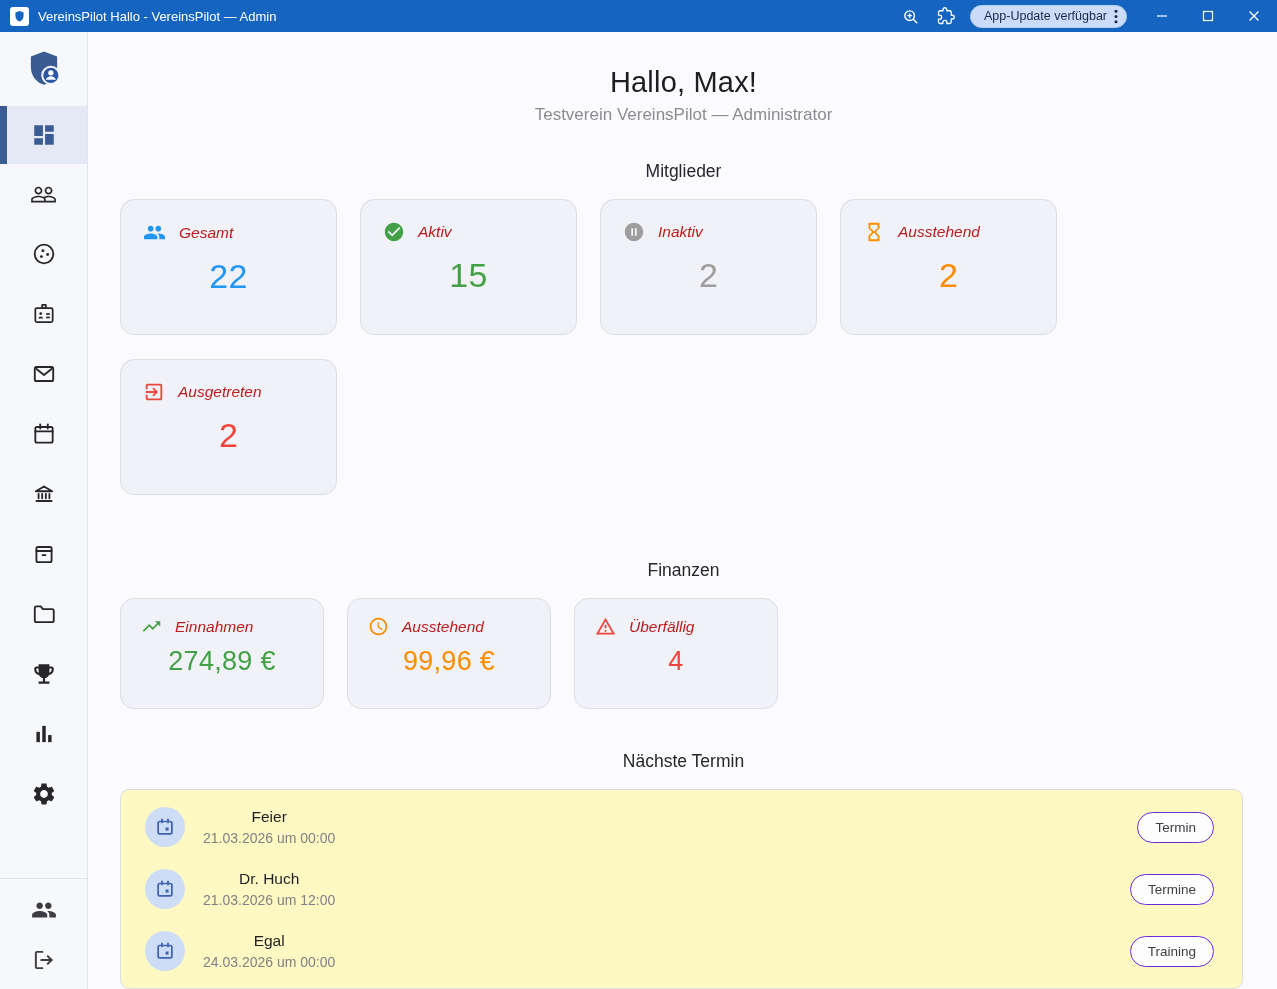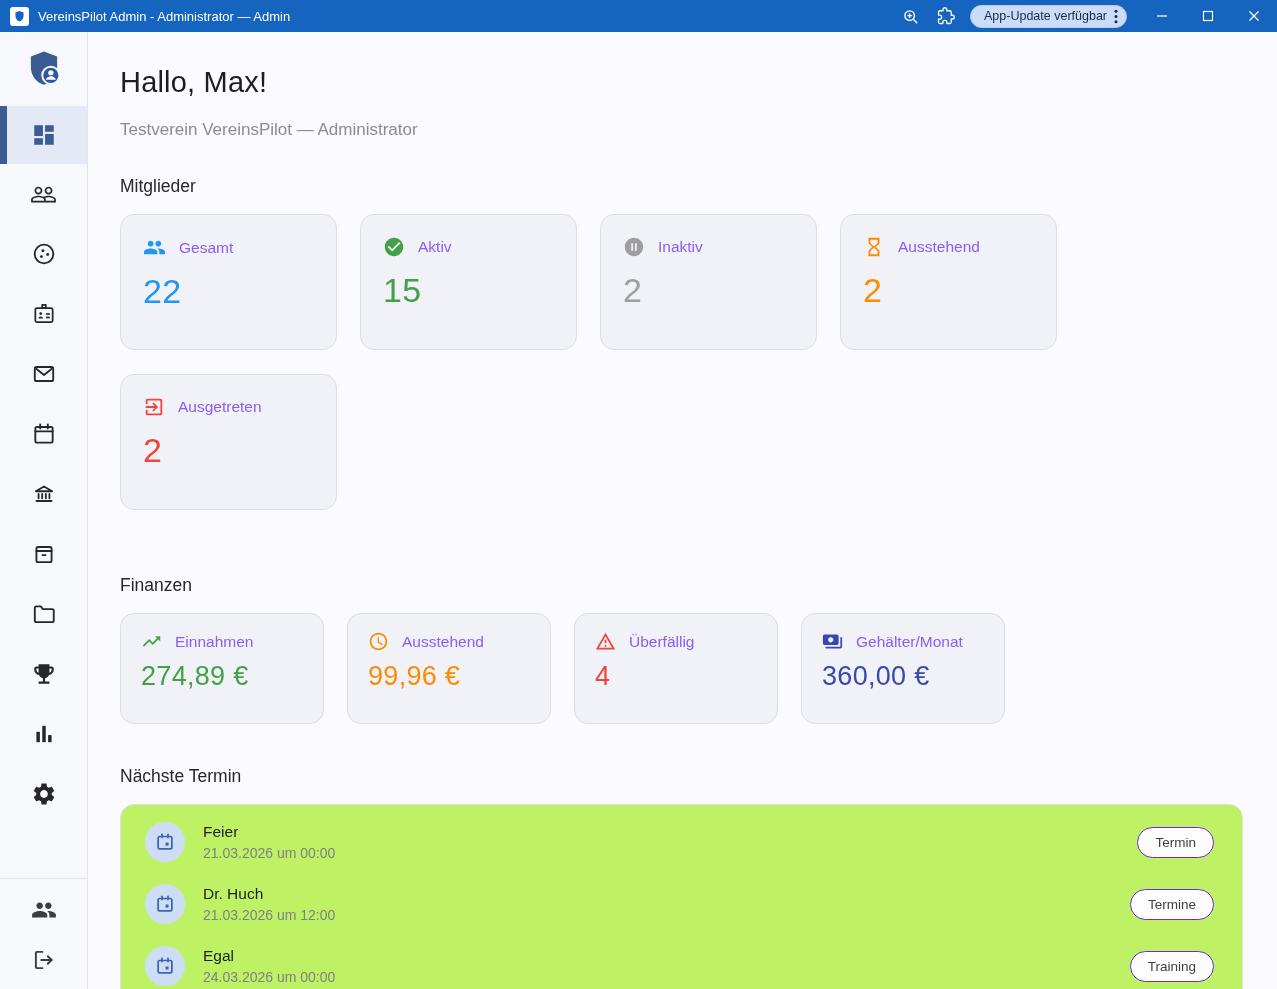--- a/index.html
+++ b/index.html
@@ -24,61 +24,61 @@
   
   .sidebar { width:88px; background:#f7f8fc; border-right:1px solid #e4e5ec; display:flex; flex-direction:column; flex:0 0 auto; }
   .logo-wrap { height:74px; display:flex; align-items:center; justify-content:center; }
   .nav-item { height:60px; display:flex; align-items:center; justify-content:center; color:#26262b; position:relative; cursor:pointer; }
   .nav-item.active { height:58px; background:#e4e9f5; color:#3b5c92; }
   .nav-item.active::before { content:""; position:absolute; left:0; top:0; width:7px; height:100%; background:#3b5c92; }
   .sidebar-bottom { margin-top:auto; border-top:1px solid #e2e3ea; padding:6px 0 4px 0; }
   .sidebar-bottom .nav-item { height:50px; color:#3c3c42; }
 
   
-  .content { flex:1; padding:34px 30px 0 32px; overflow:hidden; }
+  .content { flex:1; padding:34px 30px 0 32px; overflow:hidden;text-align:center; }
   .greeting { font-size:29px; font-weight:400; color:#1e1e22; letter-spacing:.2px; }
-  .subtitle { margin-top:21px; font-size:17px; color:#8b8b91; }
+  .subtitle { margin-top:6px; font-size:17px; color:#8b8b91; }
   .section-title { font-size:17.5px; font-weight:400; color:#27272b; }
   .mt-members { margin-top:36px; }
   .mt-fin { margin-top:65px; }
   .mt-appt { margin-top:42px; }
 
   .cards { display:flex; flex-wrap:wrap; gap:24px 23px; margin-top:17px; max-width:961px; }
   .card { width:217px; height:136px; background:#f1f2f7; border:1px solid #dcdee5; border-radius:14px; padding:21px 22px; }
-  .card-head { display:flex; align-items:center; gap:13px; font-size:15.5px; color:#8b5cf6; }
+  .card-head { display:flex; align-items:center; gap:13px; font-size:15.5px; color:#b91c1c;font-style:italic; }
   .card-head svg { flex:0 0 auto; }
   .card-value { margin-top:13px; font-size:34px; font-weight:400; letter-spacing:.3px; }
   .fin-cards { max-width:920px; }
   .fin-cards .card { width:204px; height:111px; padding:17px 20px; }
   .fin-cards .card-value { margin-top:9px; font-size:27px; }
 
   .v-blue{color:#2196f3} .v-green{color:#43a047} .v-gray{color:#9e9e9e}
   .v-orange{color:#fb8c00} .v-red{color:#ef453c} .v-indigo{color:#3949ab}
   .i-blue{color:#2196f3} .i-green{color:#43a047} .i-gray{color:#9e9e9e}
   .i-orange{color:#fb8c00} .i-red{color:#ef453c} .i-indigo{color:#3949ab}
 
-  .panel { margin-top:17px; width:1123px; background:#bef264; border:1px solid #dcdee5; border-radius:14px; padding:6px 0; }
+  .panel { margin-top:17px; width:1123px; background:#fef9c3; border:1px solid #dcdee5; border-radius:9px; padding:6px 0; }
   .appt-row { height:62px; display:flex; align-items:center; padding:0 28px 0 24px; cursor:pointer; }
   .avatar { width:40px; height:40px; border-radius:50%; background:#cdddf6; display:flex; align-items:center; justify-content:center; color:#3f63ac; flex:0 0 auto; }
   .appt-text { margin-left:18px; }
   .appt-title { font-size:15.5px; color:#1f1f24; }
   .appt-sub { margin-top:4px; font-size:14px; color:#7f7f85; }
   .chip { margin-left:auto; background:#fdfdfe; border:1px solid #6d28d9; border-radius:17px; padding:7px 17px; font-size:13.5px; color:#3e3e44; }
 </style>
 </head>
 <body>
 
 <div class="titlebar">
   <div class="tb-left">
     <div class="tb-appicon">
       <svg width="13" height="13" viewBox="0 0 24 24">
           <path fill="#1565c0" d="M12 2l7.5 2.8V11c0 4.7-3.2 9-7.5 10-4.3-1-7.5-5.3-7.5-10V4.8z"></path>
         </svg>
     </div>
-    <span class="tb-title">VereinsPilot Admin - Administrator — Admin</span>
+    <span class="tb-title">VereinsPilot Hallo - VereinsPilot — Admin</span>
   </div>
   <div class="tb-right">
     <button class="tb-iconbtn">
       <svg width="17" height="17" viewBox="0 0 20 20" fill="none" stroke="#fff" stroke-width="1.7" stroke-linecap="round">
         <circle cx="9" cy="9" r="5.6"></circle>
           <line x1="13.3" y1="13.3" x2="17.4" y2="17.4"></line>
         <line x1="6.9" y1="9" x2="11.1" y2="9"></line>
           <line x1="9" y1="6.9" x2="9" y2="11.1"></line>
       </svg>
     </button>
@@ -301,29 +301,20 @@
       </div>
       <div class="card">
         <div class="card-head">
           <svg class="i-red" width="21" height="21" viewBox="0 0 24 24" fill="currentColor">
               <path d="M12 5.99L19.53 19H4.47L12 5.99M12 2L1 21h22L12 2zm1 14h-2v2h2v-2zm0-6h-2v4h2v-4z"></path>
             </svg>
           <span>Überfällig</span>
         </div>
         <div class="card-value v-red">4</div>
       </div>
-      <div class="card">
-        <div class="card-head">
-          <svg class="i-indigo" width="21" height="21" viewBox="0 0 24 24" fill="currentColor">
-              <path d="M19 14V6c0-1.1-.9-2-2-2H3c-1.1 0-2 .9-2 2v8c0 1.1.9 2 2 2h14c1.1 0 2-.9 2-2zm-9-1c-1.66 0-3-1.34-3-3s1.34-3 3-3 3 1.34 3 3-1.34 3-3 3zm13-6v11c0 1.1-.9 2-2 2H4v-2h17V7h2z"></path>
-            </svg>
-          <span>Gehälter/Monat</span>
-        </div>
-        <div class="card-value v-indigo">360,00 €</div>
-      </div>
     </div>
 
     <div class="section-title mt-appt">Nächste Termin</div>
     <div class="panel">
 
       <div class="appt-row">
         <div class="avatar">
           <svg width="22" height="22" viewBox="0 0 24 24" fill="none" stroke="currentColor" stroke-width="1.9" stroke-linecap="round">
             <rect x="4.5" y="6" width="15" height="13.5" rx="1.8"></rect>
             <line x1="8.7" y1="3.6" x2="8.7" y2="7"></line>

